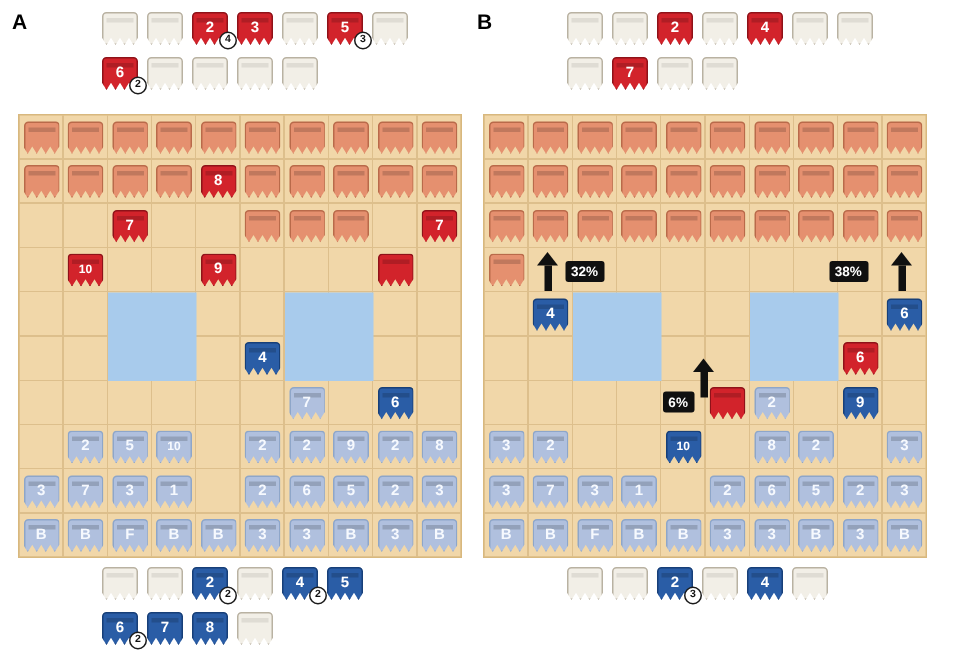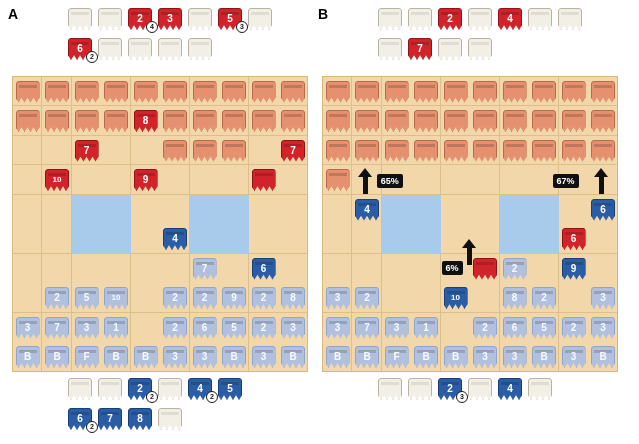--- a/index.html
+++ b/index.html
@@ -928,22 +928,22 @@
         <span class="piece faded" style="left: 268px; top: 269px;">
           <span class="pbody">
             <span class="ptop"></span>
             <span class="prank">B</span>
           </span>
         </span>
         <div class="arrow" style="left: 35.4px; top: 90.86px;">
           <span class="ahead"></span>
           <span class="ashaft"></span>
         </div>
-        <div class="tag" style="left: 53.69px; top: 96.76px;">65%</div>
-        <div class="tag" style="left: 229.51px; top: 96.76px;">67%</div>
+        <div class="tag" style="left: 53.69px; top: 96.76px;">32%</div>
+        <div class="tag" style="left: 229.51px; top: 96.76px;">38%</div>
         <div class="arrow" style="left: 271.4px; top: 90.86px;">
           <span class="ahead"></span>
           <span class="ashaft"></span>
         </div>
         <div class="tag" style="left: 118.59px; top: 184.375px;">6%</div>
         <div class="arrow" style="left: 139.24px; top: 162.25px;">
           <span class="ahead"></span>
           <span class="ashaft"></span>
         </div>
       </div>

